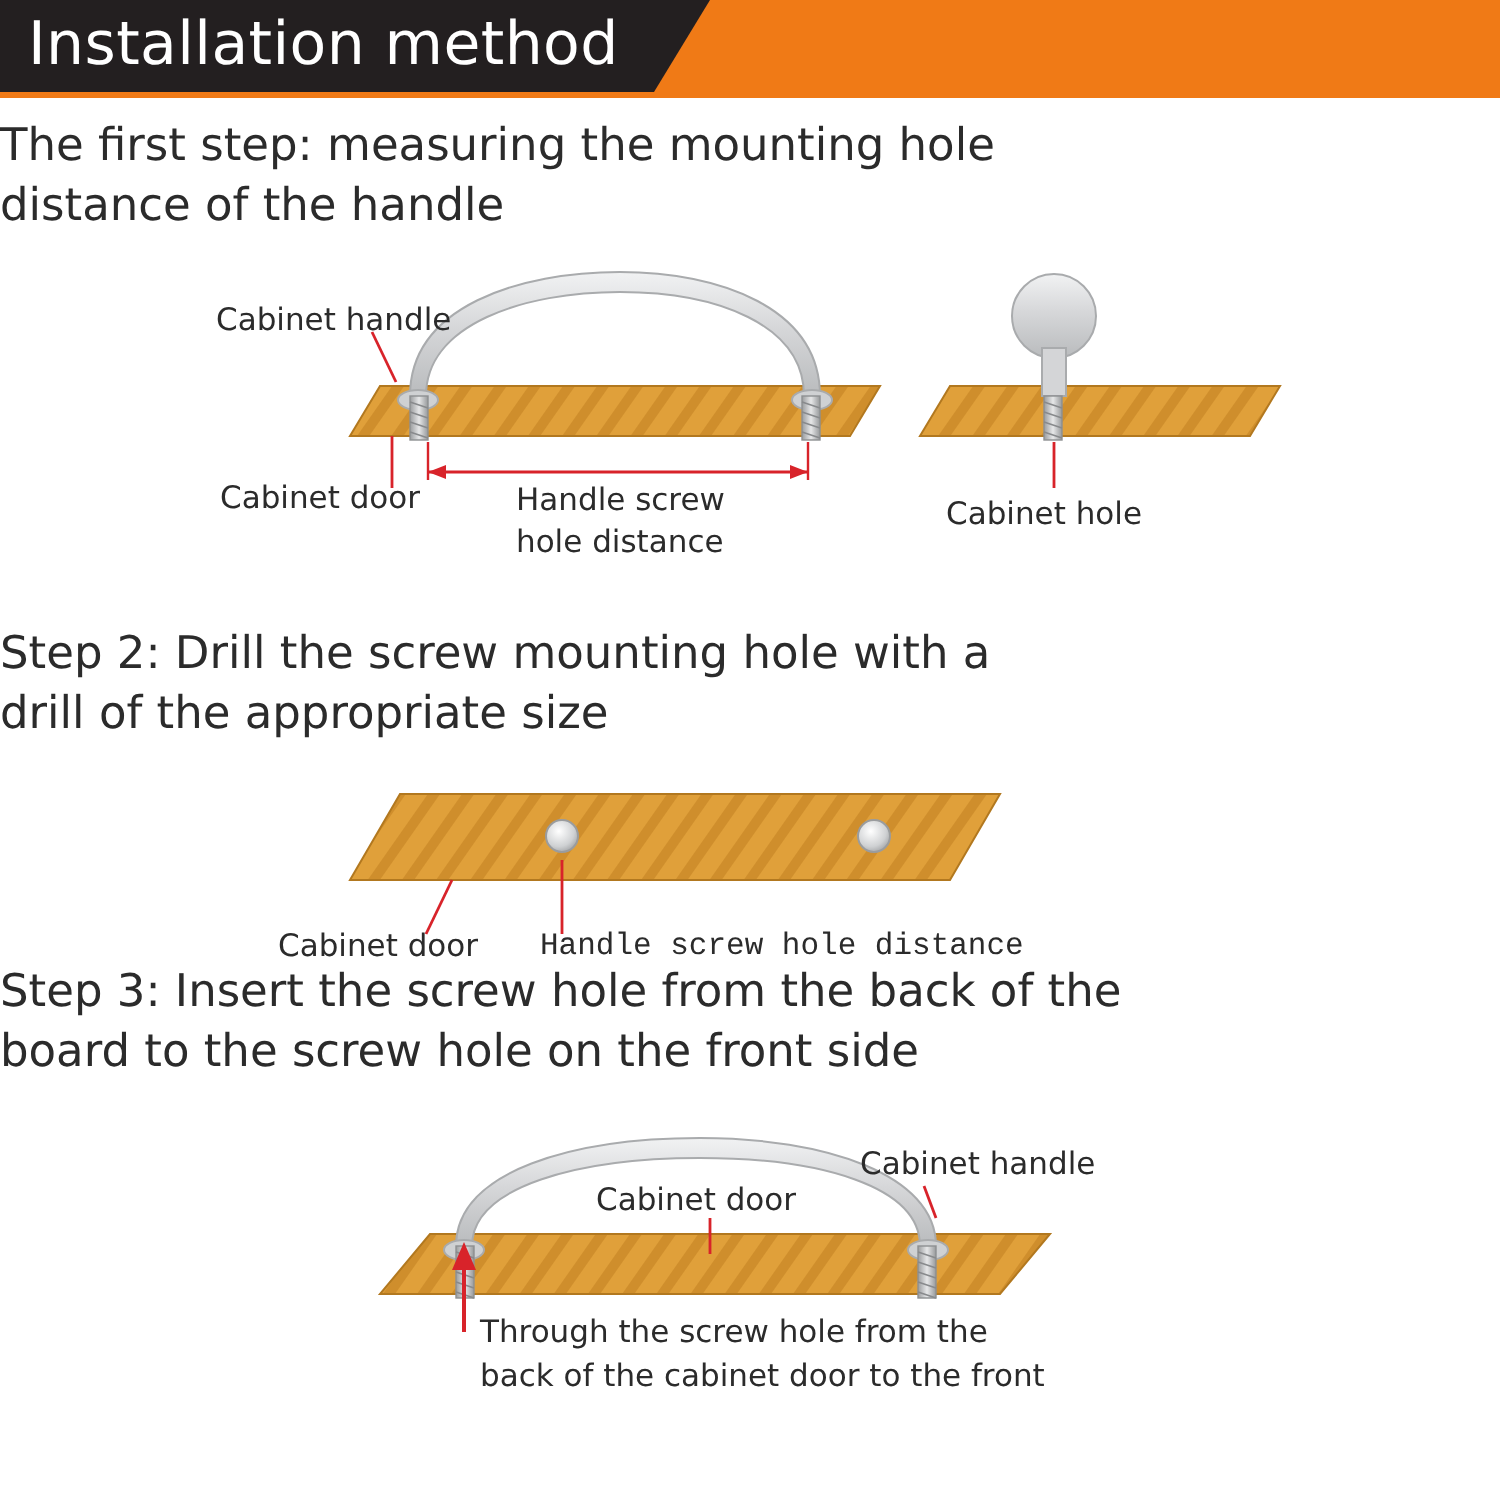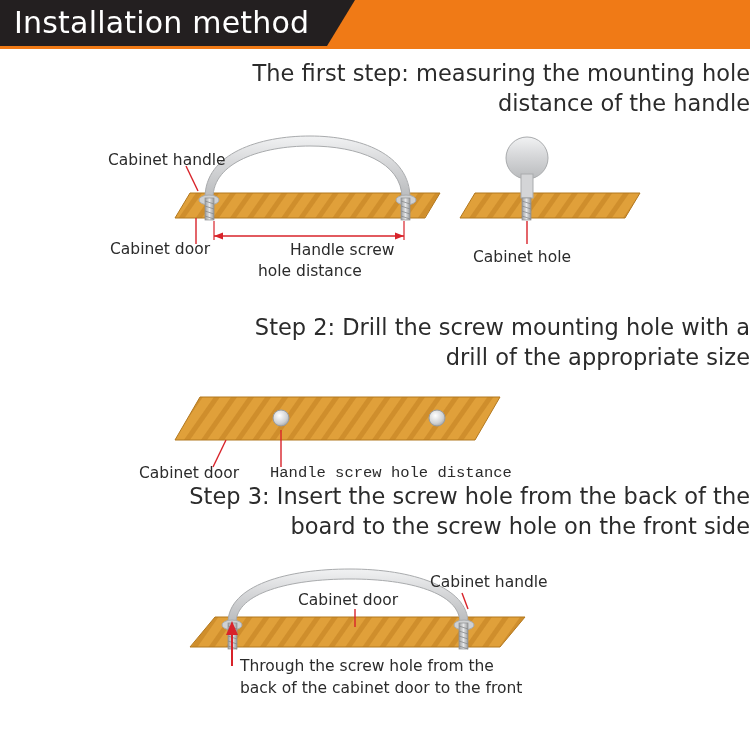--- a/index.html
+++ b/index.html
@@ -49,21 +49,21 @@
     position: absolute;
     left: 0;
     top: 46px;
     width: 750px;
     height: 3px;
     background: #f07a16;
   }
 
   
   .step-heading {
-    text-align: right;
+    text-align: left;
     font-size: 22.5px;
     color: #2b2b2b;
     line-height: 30px;
     font-family: "DejaVu Sans", sans-serif;
   }
   .step-heading .l2 { display: block; }
   .cap {
     position: absolute;
     font-size: 15.5px;
     color: #2b2b2b;
@@ -162,21 +162,21 @@
         <rect x="522" y="140" width="9" height="22" fill="url(#screwGrad)" stroke="#8e9092" stroke-width="0.7"></rect>
         <path d="M522,143 L531,146 M522,148 L531,151 M522,153 L531,156 M522,158 L531,161" stroke="#888a8c" stroke-width="0.8" fill="none"></path>
       </g>
       <g>
         <line x1="527" y1="186" x2="527" y2="163" stroke="#d8232a" stroke-width="1.4"></line>
       </g>
     </svg>
 
     <div class="cap" style="left:108px; top:93px;">Cabinet handle</div>
     <div class="cap" style="left:110px; top:182px;">Cabinet door</div>
-    <div class="cap c2" style="left:258px; top:182px;margin-left:32px;">Handle screw</div>
+    <div class="cap c2" style="left:258px; top:182px;">Handle screw</div>
     <div class="cap c2" style="left:258px; top:203px;">hole distance</div>
     <div class="cap" style="left:473px; top:190px;">Cabinet hole</div>
   </div>
 </div>
 
 <div class="sec" id="sec2">
   <div class="step-heading">
     <span>Step 2: Drill the screw mounting hole with a</span>
     <span class="l2">drill of the appropriate size</span>
   </div>

